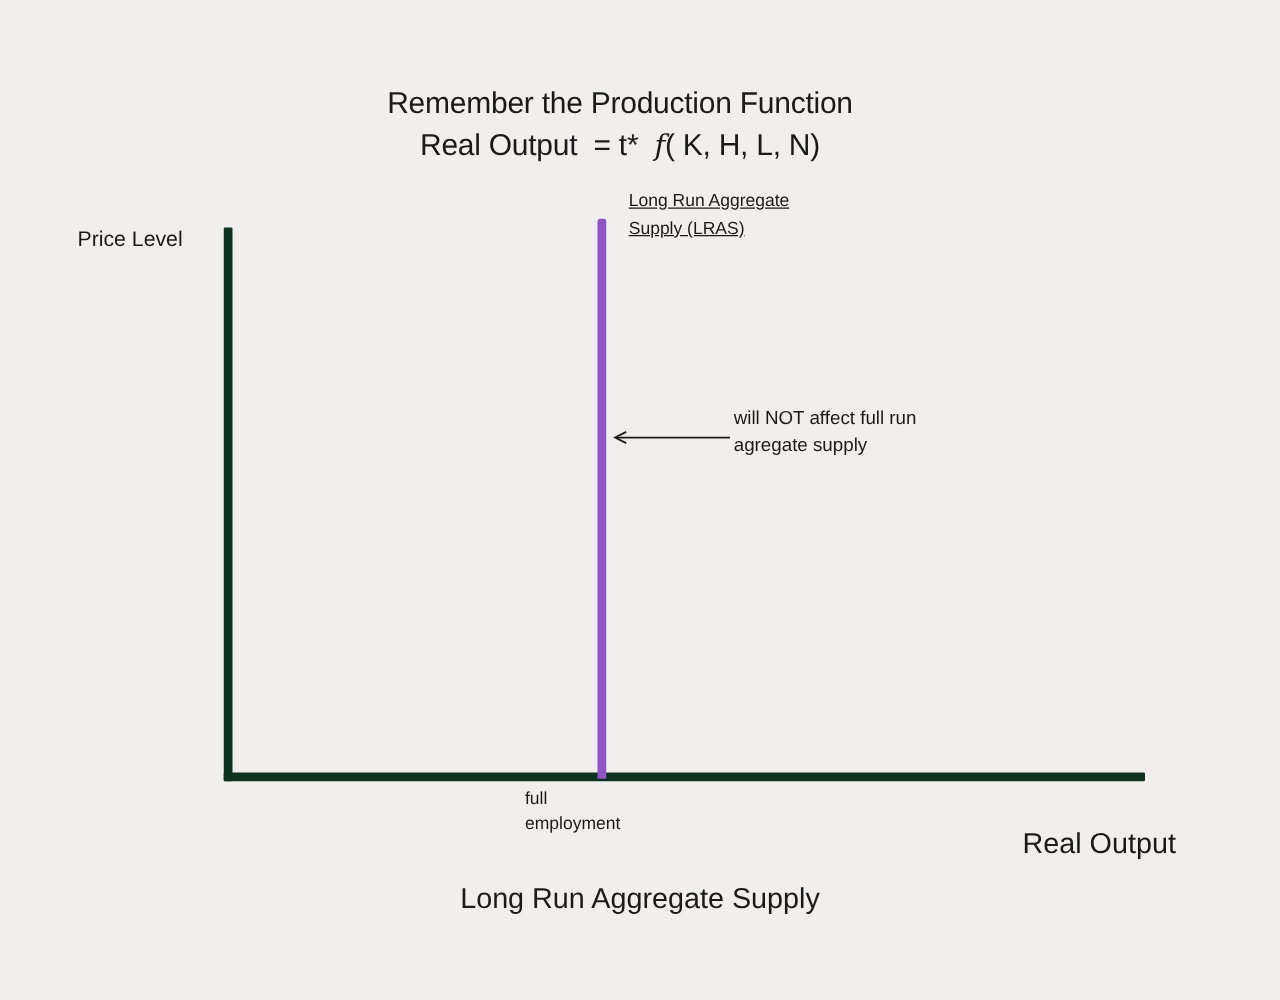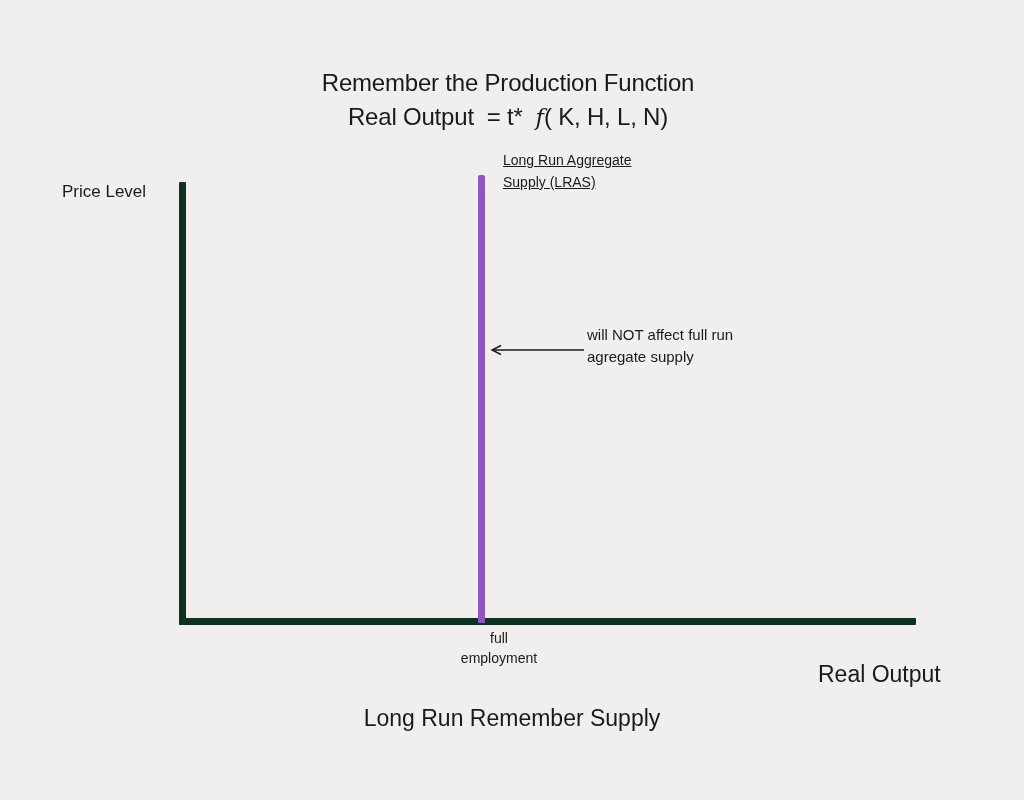--- a/index.html
+++ b/index.html
@@ -16,21 +16,21 @@
   }
   #canvas {
     position: relative;
     width: 1024px;
     height: 800px;
   }
 
   
   .title-block {
     position: absolute;
-    left: 16px;
+    left: 4px;
     top: 66px;
     width: 984px;
     text-align: center;
     line-height: 34px;
   }
   .title-line1 {
     font-size: 24px;
     letter-spacing: -0.2px;
     white-space: pre;
   }
@@ -99,21 +99,21 @@
     font-size: 14px;
     line-height: 22px;
     white-space: nowrap;
     text-decoration: underline;
   }
   .label-full-employment {
     position: absolute;
     left: 420px;
     top: 628px;
     width: 158px;
-    text-align: center;
+    text-align: left;
     font-size: 14px;
     line-height: 20px;
   }
   .caption-bottom {
     position: absolute;
     left: 0;
     top: 705px;
     width: 1024px;
     text-align: center;
     font-size: 23px;
@@ -168,15 +168,15 @@
   <svg class="annotation-arrow" viewBox="0 0 100 24" xmlns="http://www.w3.org/2000/svg">
     <line x1="96" y1="12" x2="5" y2="12" stroke="#1a1a1a" stroke-width="1.4"></line>
     <polyline points="13,7.5 4,12 13,16.5" fill="none" stroke="#1a1a1a" stroke-width="1.4"></polyline>
   </svg>
 
   <div class="annotation-text">
     <div>will NOT affect full run</div>
     <div>agregate supply</div>
   </div>
 
-  <div class="caption-bottom">Long Run Remember Supply</div>
+  <div class="caption-bottom">Long Run Aggregate Supply</div>
 
 </div>
 
 </body></html>

